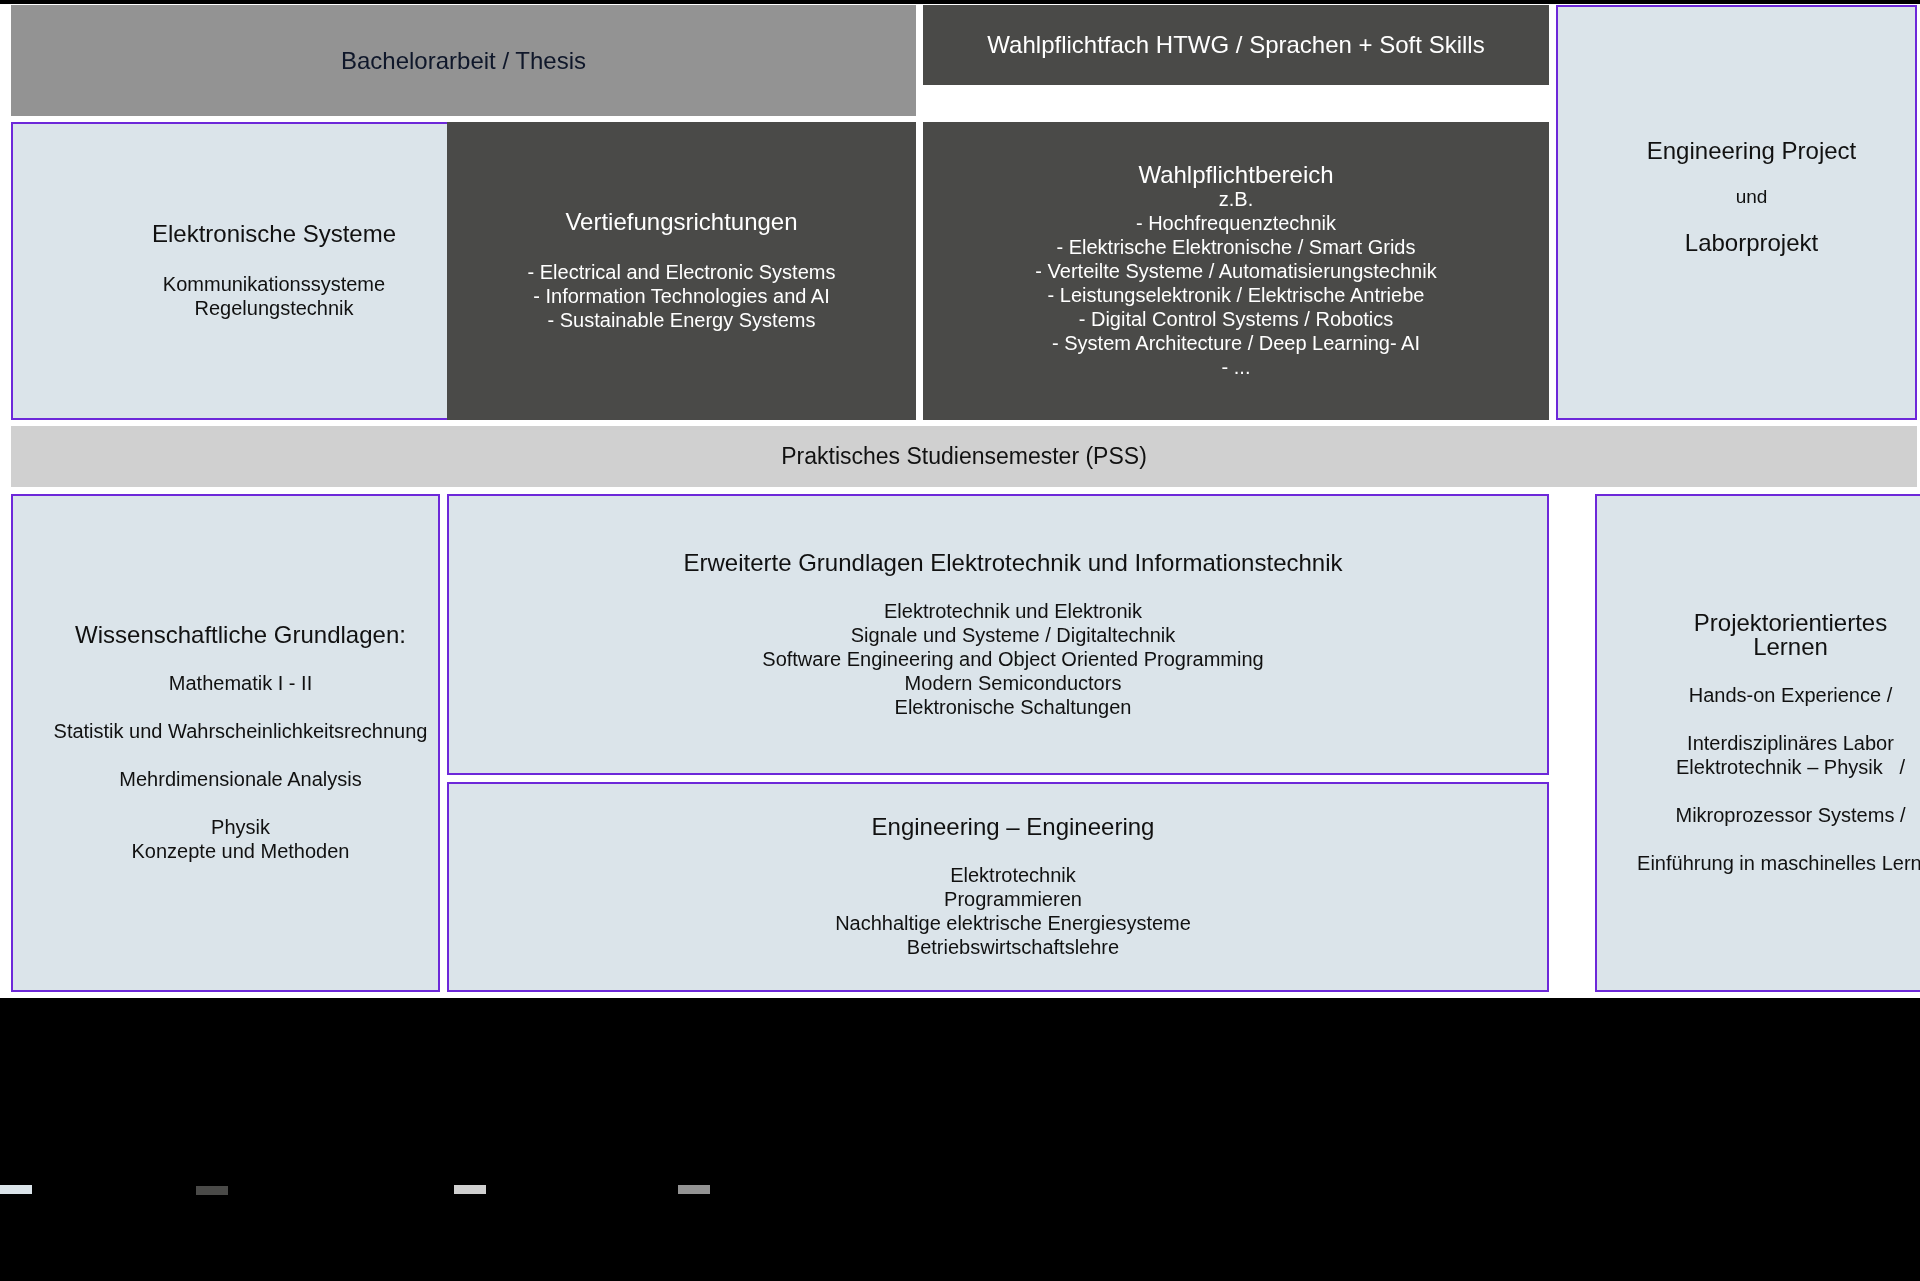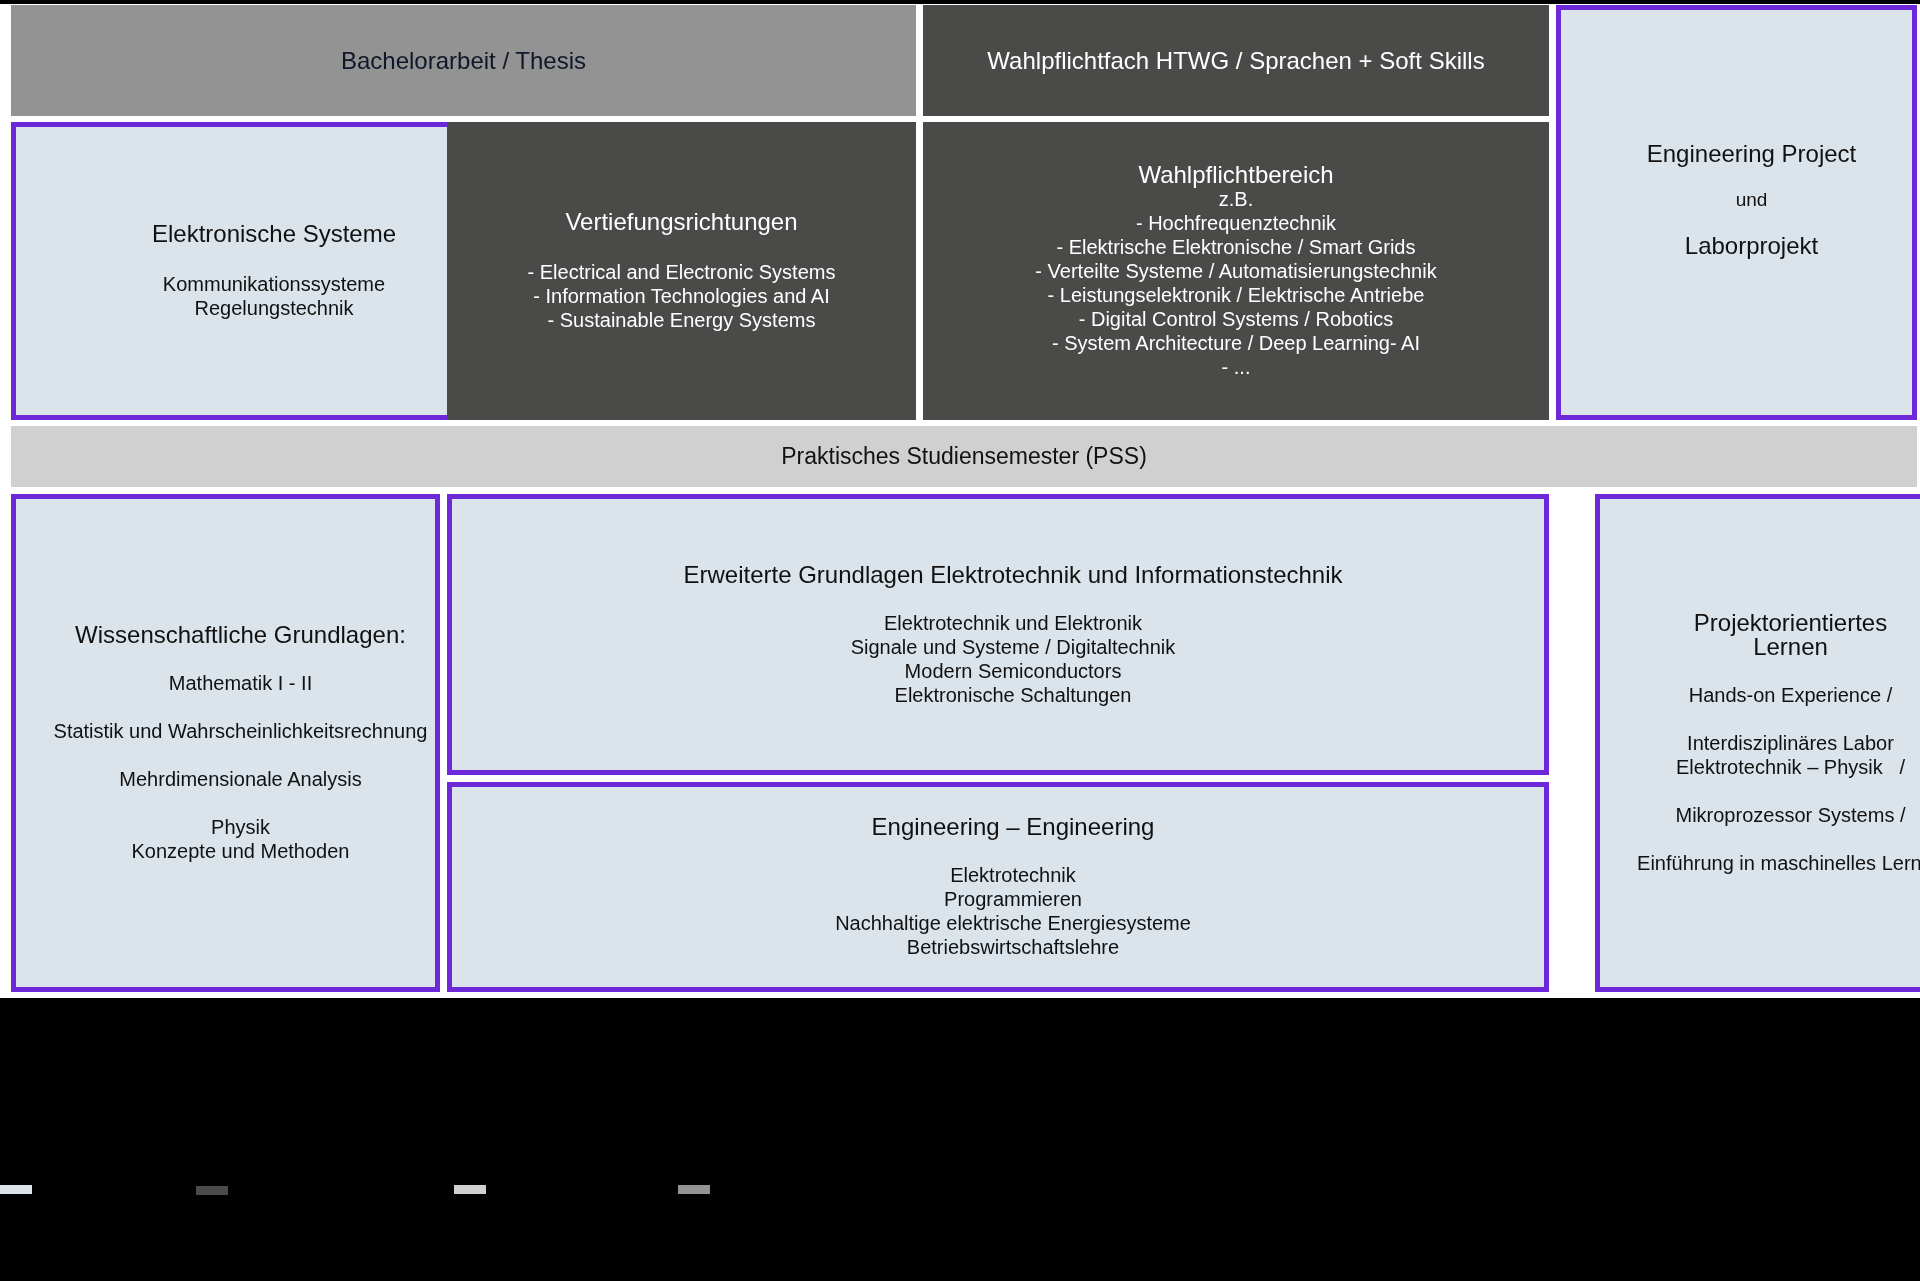--- a/index.html
+++ b/index.html
@@ -6,40 +6,40 @@
   body {
     width:1920px; height:1281px; background:#000; position:relative; overflow:hidden;
     font-family:"Liberation Sans", sans-serif;
   }
   .page { position:absolute; left:0; top:4px; width:1920px; height:994px; background:#fff; }
   .box {
     position:absolute; box-sizing:border-box;
     display:flex; flex-direction:column; align-items:center; justify-content:center;
     text-align:center; line-height:1.0;
   }
-  .light { background:#dbe4ea; color:#111; border:5px solid #6d28d9;padding-left:30px; }
+  .light { background:#dbe4ea; color:#111; border:2px solid #6d28d9;padding-left:30px; }
   .dark { background:#4a4a48; color:#fff; }
   .mid { background:#939393; color:#0f172a; }
   .pss { background:#d0d0d0; color:#111; }
   .title { font-size:24px; }
   .sub { font-size:20px; line-height:24px; }
   .line { display:block; white-space:pre; }
   .gap { height:24px; }
   .legend-swatch { position:absolute; height:9px; width:32px; }
 </style>
 </head>
 <body>
 
 <div class="page">
 
   <div class="box mid" style="left:11px; top:1px; width:905px; height:111px;">
     <span class="title">Bachelorarbeit / Thesis</span>
   </div>
 
-  <div class="box dark" style="left:923px; top:1px; width:626px; height:111px;">
+  <div class="box dark" style="left:923px; top:1px; width:626px; height:80px;">
     <span class="title">Wahlpflichtfach HTWG / Sprachen + Soft Skills</span>
   </div>
 
   <div class="box light" style="left:1556px; top:1px; width:361px; height:415px; justify-content:flex-start; padding-top:132px;">
     <span class="title line">Engineering Project</span>
     <span class="gap" style="height:22px"></span>
     <span class="sub line" style="font-size:19px">und</span>
     <span class="gap" style="height:22px"></span>
     <span class="title line">Laborprojekt</span>
   </div>
@@ -86,20 +86,21 @@
 
   <div class="box pss" style="left:11px; top:422px; width:1906px; height:61px;">
     <span class="title" style="font-size:23px">Praktisches Studiensemester (PSS)</span>
   </div>
 
   <div class="box light" style="left:447px; top:490px; width:1102px; height:281px;">
     <span class="title line">Erweiterte Grundlagen Elektrotechnik und Informationstechnik</span>
     <span class="gap" style="height:24px"></span>
     <span class="sub line">Elektrotechnik und Elektronik</span>
     <span class="sub line">Signale und Systeme / Digitaltechnik</span>
+    <span class="sub line">Software Engineering and Object Oriented Programming</span>
     <span class="sub line">Modern Semiconductors</span>
     <span class="sub line">Elektronische Schaltungen</span>
   </div>
 
   <div class="box light" style="left:447px; top:778px; width:1102px; height:210px;">
     <span class="title line">Engineering – Engineering</span>
     <span class="gap" style="height:24px"></span>
     <span class="sub line">Elektrotechnik</span>
     <span class="sub line">Programmieren</span>
     <span class="sub line">Nachhaltige elektrische Energiesysteme</span>

